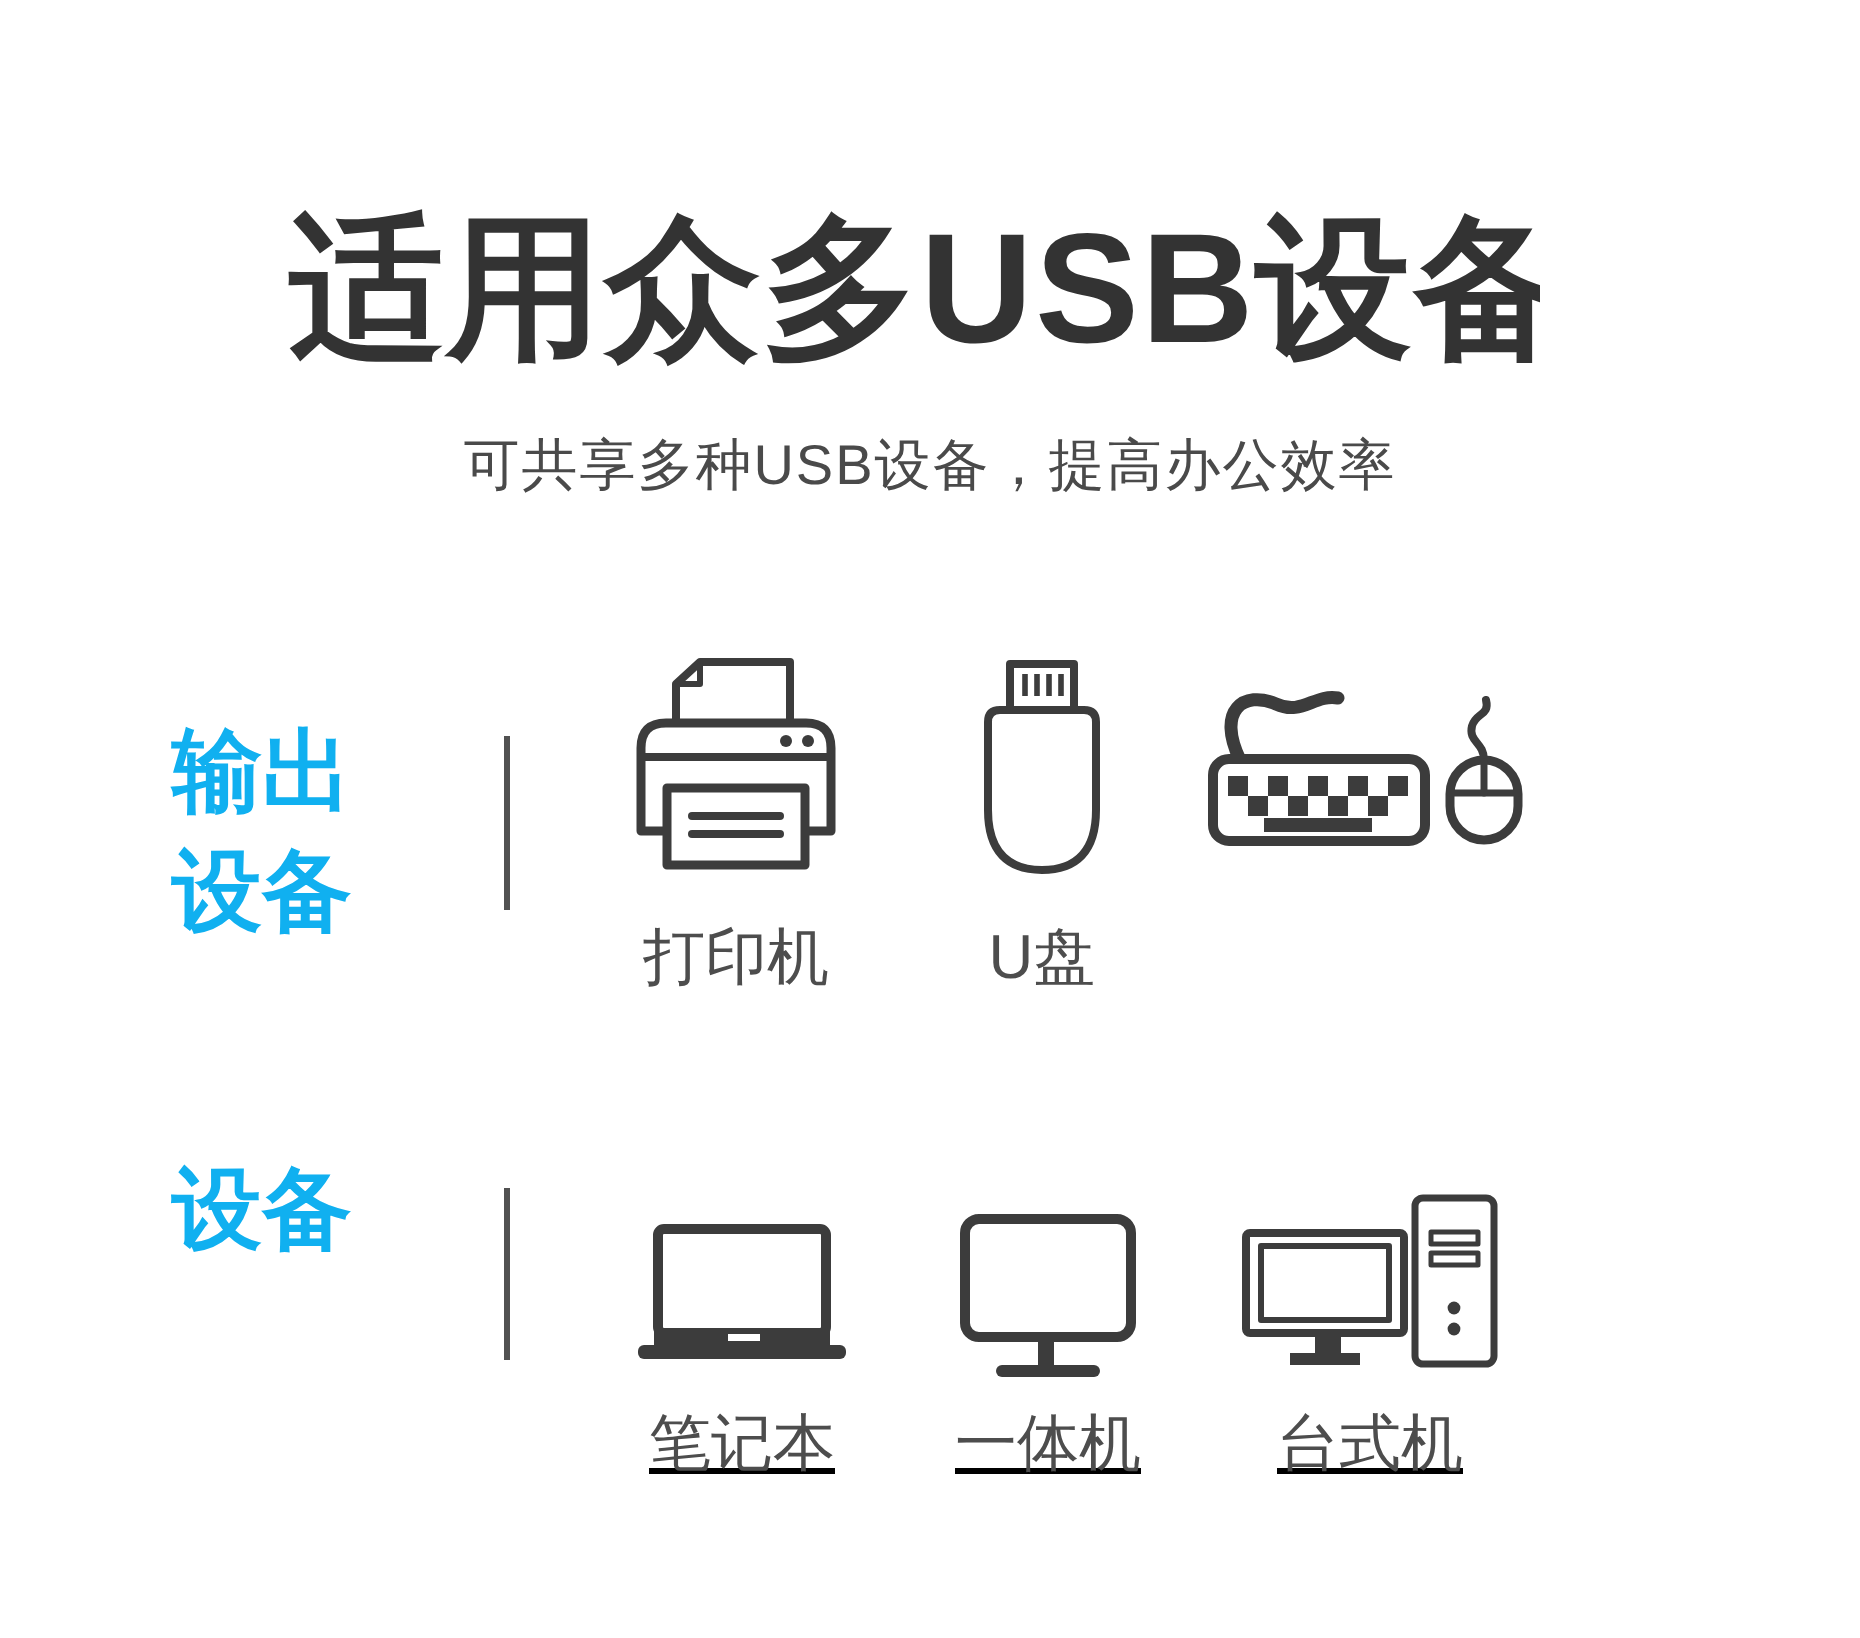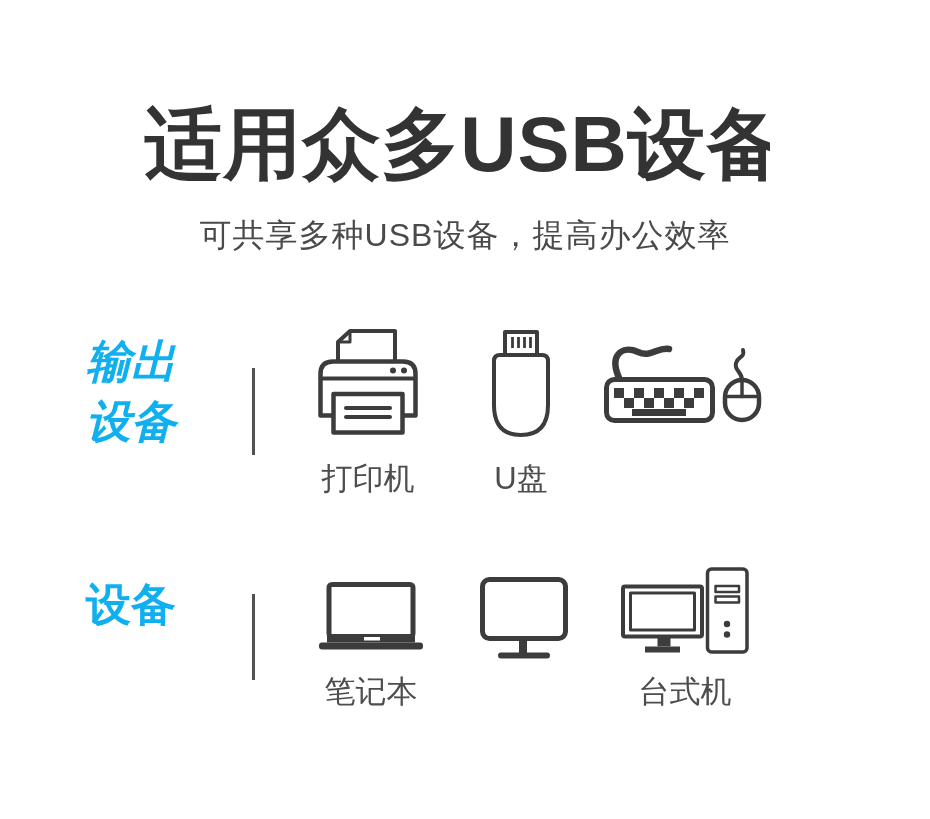--- a/index.html
+++ b/index.html
@@ -6,37 +6,37 @@
   body{width:930px;height:819px;font-family:"Liberation Sans","DejaVu Sans",sans-serif;}
   .canvas{position:relative;width:770px;height:819px;background:#ffffff;overflow:hidden;}
 
   .title{
     position:absolute;top:104px;left:0;width:930px;margin:0;
     text-align:center;font-size:78px;line-height:1.05;font-weight:700;
     color:#333333;letter-spacing:1px;
   }
   .subtitle{
     position:absolute;top:214px;left:0;width:930px;margin:0;
-    text-align:center;font-size:32px;font-weight:400;color:#4a4a4a;letter-spacing:1px;
+    text-align:center;font-size:28px;font-weight:400;color:#4a4a4a;letter-spacing:1px;
   }
 
   .row-label{
     position:absolute;left:86px;width:130px;
     font-size:45px;font-weight:700;line-height:60px;color:#10b0f0;
   }
-  .row-label.r1{top:332px;font-style:italic;}
+  .row-label.r1{top:356px;}
   .row-label.r2{top:575px;}
 
   .divider{position:absolute;left:252px;width:3px;background:#515151;}
   .divider.d1{top:368px;height:87px;}
   .divider.d2{top:594px;height:86px;}
 
   .device{position:absolute;display:flex;flex-direction:column;align-items:center;}
   .device.r1{top:330px;}
-  .device.r2{top:562px;}
+  .device.r2{top:592px;text-decoration:underline;}
   .icon-box{display:flex;align-items:flex-end;justify-content:center;width:100%;}
   .r1 .icon-box{height:112px;}
   .r2 .icon-box{height:100px;}
   .device-label{font-size:31px;color:#4d4d4d;white-space:nowrap;}
   .r1 .device-label{margin-top:16px;}
   .r2 .device-label{margin-top:9px;}
 
   .dots{position:absolute;left:787px;display:flex;gap:8.5px;}
   .dots i{display:block;width:8px;height:8px;border-radius:50%;background:#333333;}
   .dots.d1{top:399px;}
@@ -142,20 +142,21 @@
   <div class="device r2" style="left:454px;width:140px;">
     <div class="icon-box">
       <svg width="88" height="82" viewBox="0 0 88 82" style="margin-bottom:3px;" fill="none" stroke="#3c3c3c" stroke-linejoin="round">
         <rect x="2.5" y="2.5" width="83" height="59" rx="7" fill="#ffffff" stroke-width="5"></rect>
         <g fill="#3c3c3c" stroke="none">
           <rect x="39" y="61" width="8" height="15"></rect>
           <rect x="18" y="75.5" width="52" height="6" rx="3"></rect>
         </g>
       </svg>
     </div>
+    <div class="device-label">一体机</div>
   </div>
 
   <div class="device r2" style="left:605px;width:160px;">
     <div class="icon-box">
       <svg width="128" height="88" viewBox="0 0 128 88" style="margin-bottom:7px;" fill="none" stroke="#3c3c3c" stroke-linejoin="round">
         <rect x="86.5" y="2" width="39.5" height="83" rx="4" fill="#ffffff" stroke-width="3.5"></rect>
         <rect x="94.5" y="19" width="23.5" height="6" stroke-width="2.5"></rect>
         <rect x="94.5" y="29.5" width="23.5" height="6" stroke-width="2.5"></rect>
         <circle cx="106" cy="57" r="3.2" fill="#3c3c3c" stroke="none"></circle>
         <circle cx="106" cy="67.5" r="3.2" fill="#3c3c3c" stroke="none"></circle>

